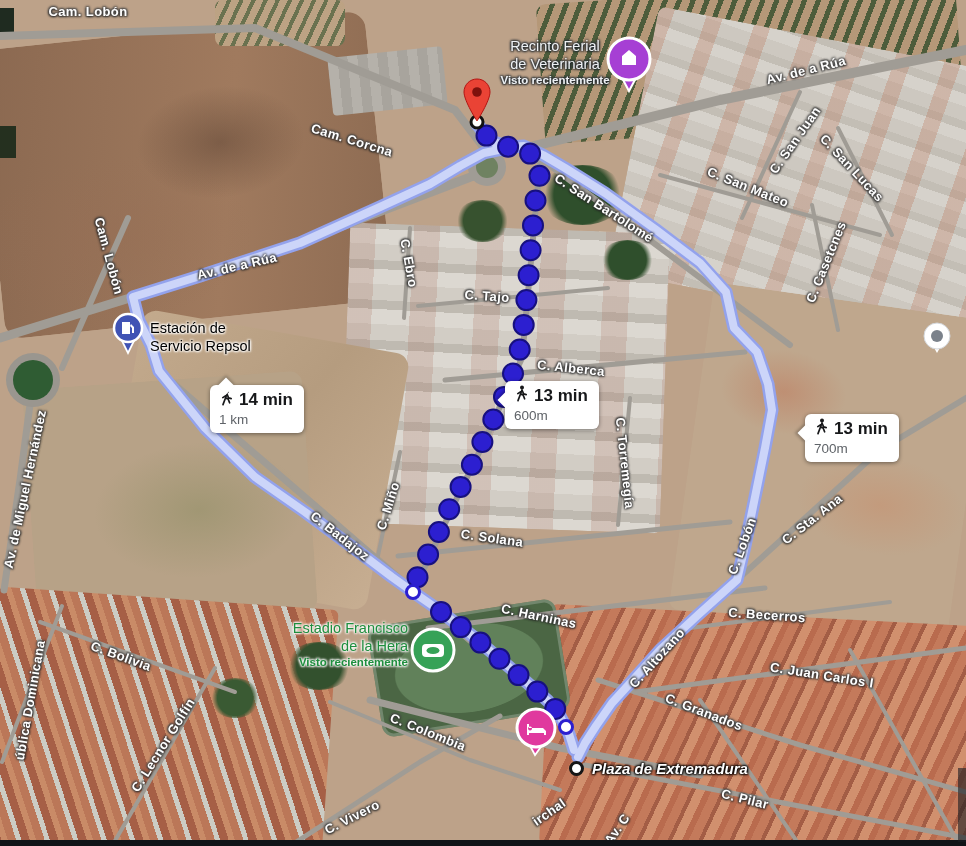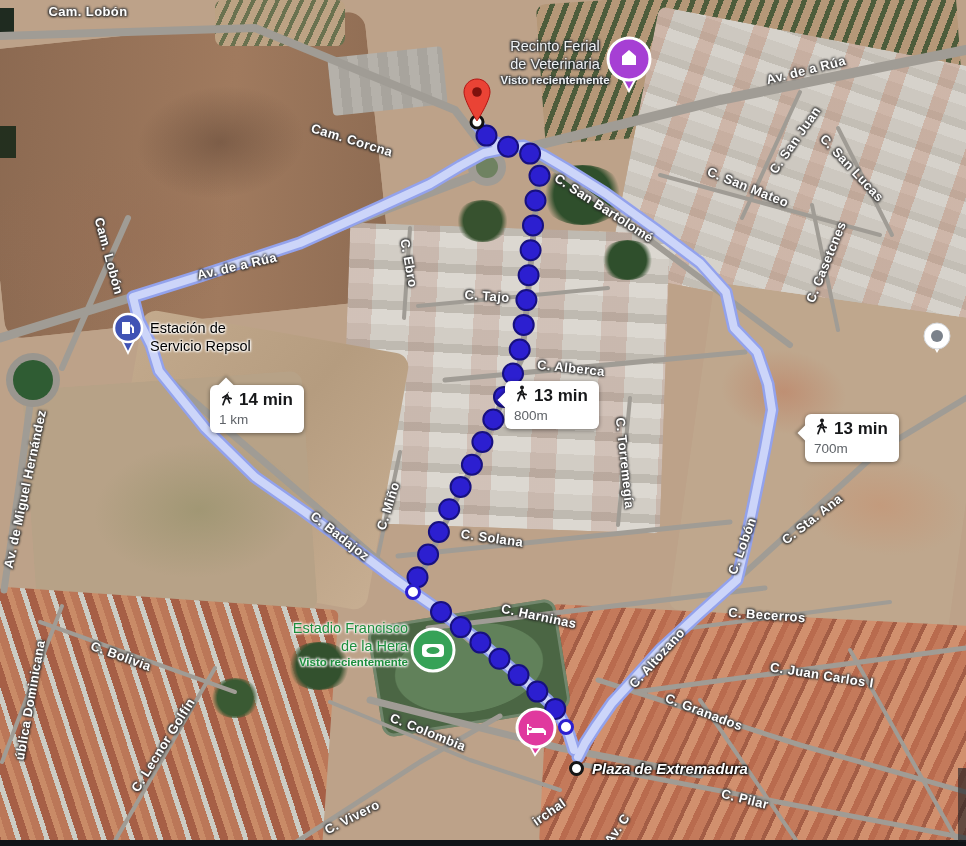--- a/index.html
+++ b/index.html
@@ -265,21 +265,21 @@
     <div class="tail tail-left"></div>
     <div class="row">
       <span>
         <svg width="14" height="17" viewBox="0 0 14 17">
             <circle cx="8" cy="2.4" r="2" fill="#17181a"></circle>
             <path d="M8 5 L6.4 9.2 L4 15.6 M6.4 9.2 L9 9.8 L10.6 13.8 M8 5 L9.6 8.8 L12.2 9.6 M6.8 6.6 L3.8 8.6" stroke="#17181a" stroke-width="1.7" fill="none" stroke-linecap="round"></path>
           </svg>
       </span>
       <span>13 min</span>
     </div>
-    <div class="dist">800m</div>
+    <div class="dist">600m</div>
   </div>
 
   <div class="badge" style="left:805px;top:414px;">
     <div class="tail tail-left"></div>
     <div class="row">
       <span>
         <svg width="14" height="17" viewBox="0 0 14 17">
             <circle cx="8" cy="2.4" r="2" fill="#17181a"></circle>
             <path d="M8 5 L6.4 9.2 L4 15.6 M6.4 9.2 L9 9.8 L10.6 13.8 M8 5 L9.6 8.8 L12.2 9.6 M6.8 6.6 L3.8 8.6" stroke="#17181a" stroke-width="1.7" fill="none" stroke-linecap="round"></path>
           </svg>

